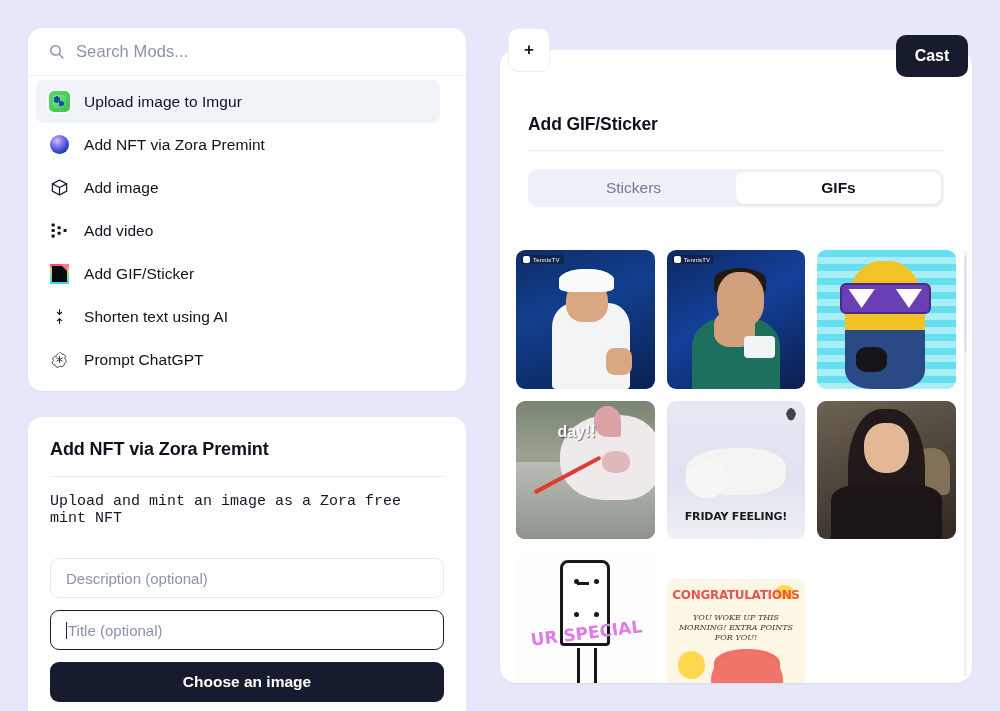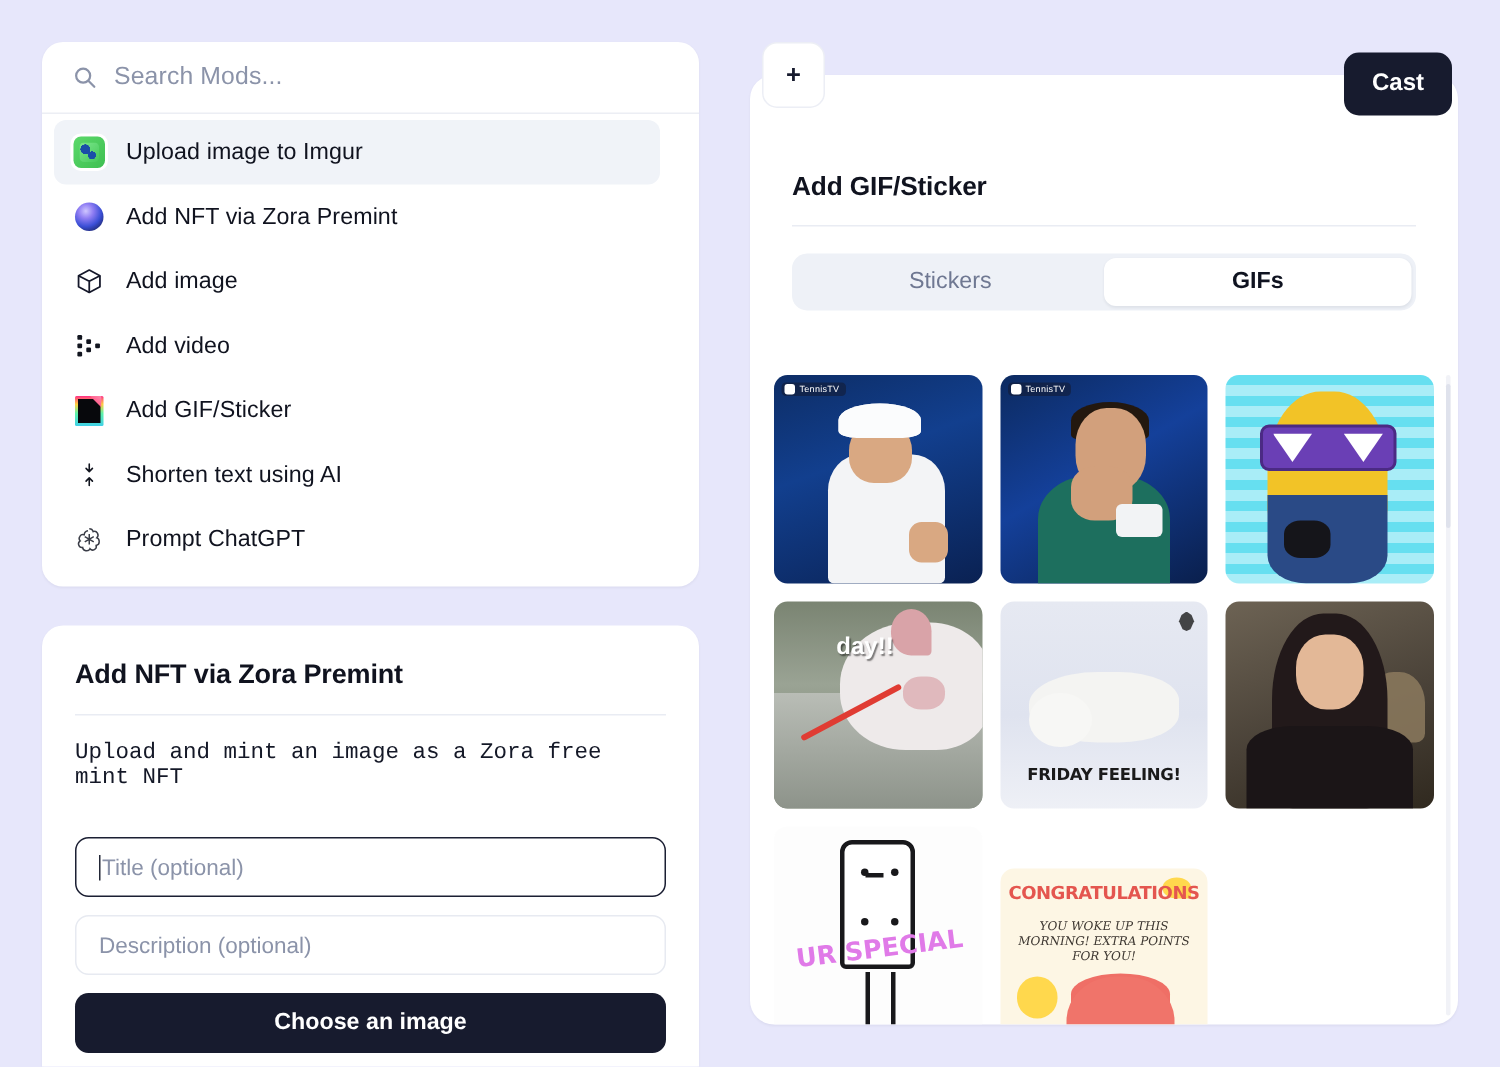--- a/index.html
+++ b/index.html
@@ -476,27 +476,27 @@
         </div>
 
       </div>
     </div>
 
     <div class="nft-card">
       <div class="nft-title">Add NFT via Zora Premint</div>
       <div class="nft-rule"></div>
       <div class="nft-sub">Upload and mint an image as a Zora free mint NFT</div>
 
+      <div class="field plain">
+        <span>Description (optional)</span>
+      </div>
+
       <div class="field focused">
         <span class="caret"></span>
         <span>Title (optional)</span>
-      </div>
-
-      <div class="field plain">
-        <span>Description (optional)</span>
       </div>
 
       <button class="btn-dark">Choose an image</button>
     </div>
 
   </div>
 
   <div class="right-col">
 
     <div class="plus-btn">+</div>

